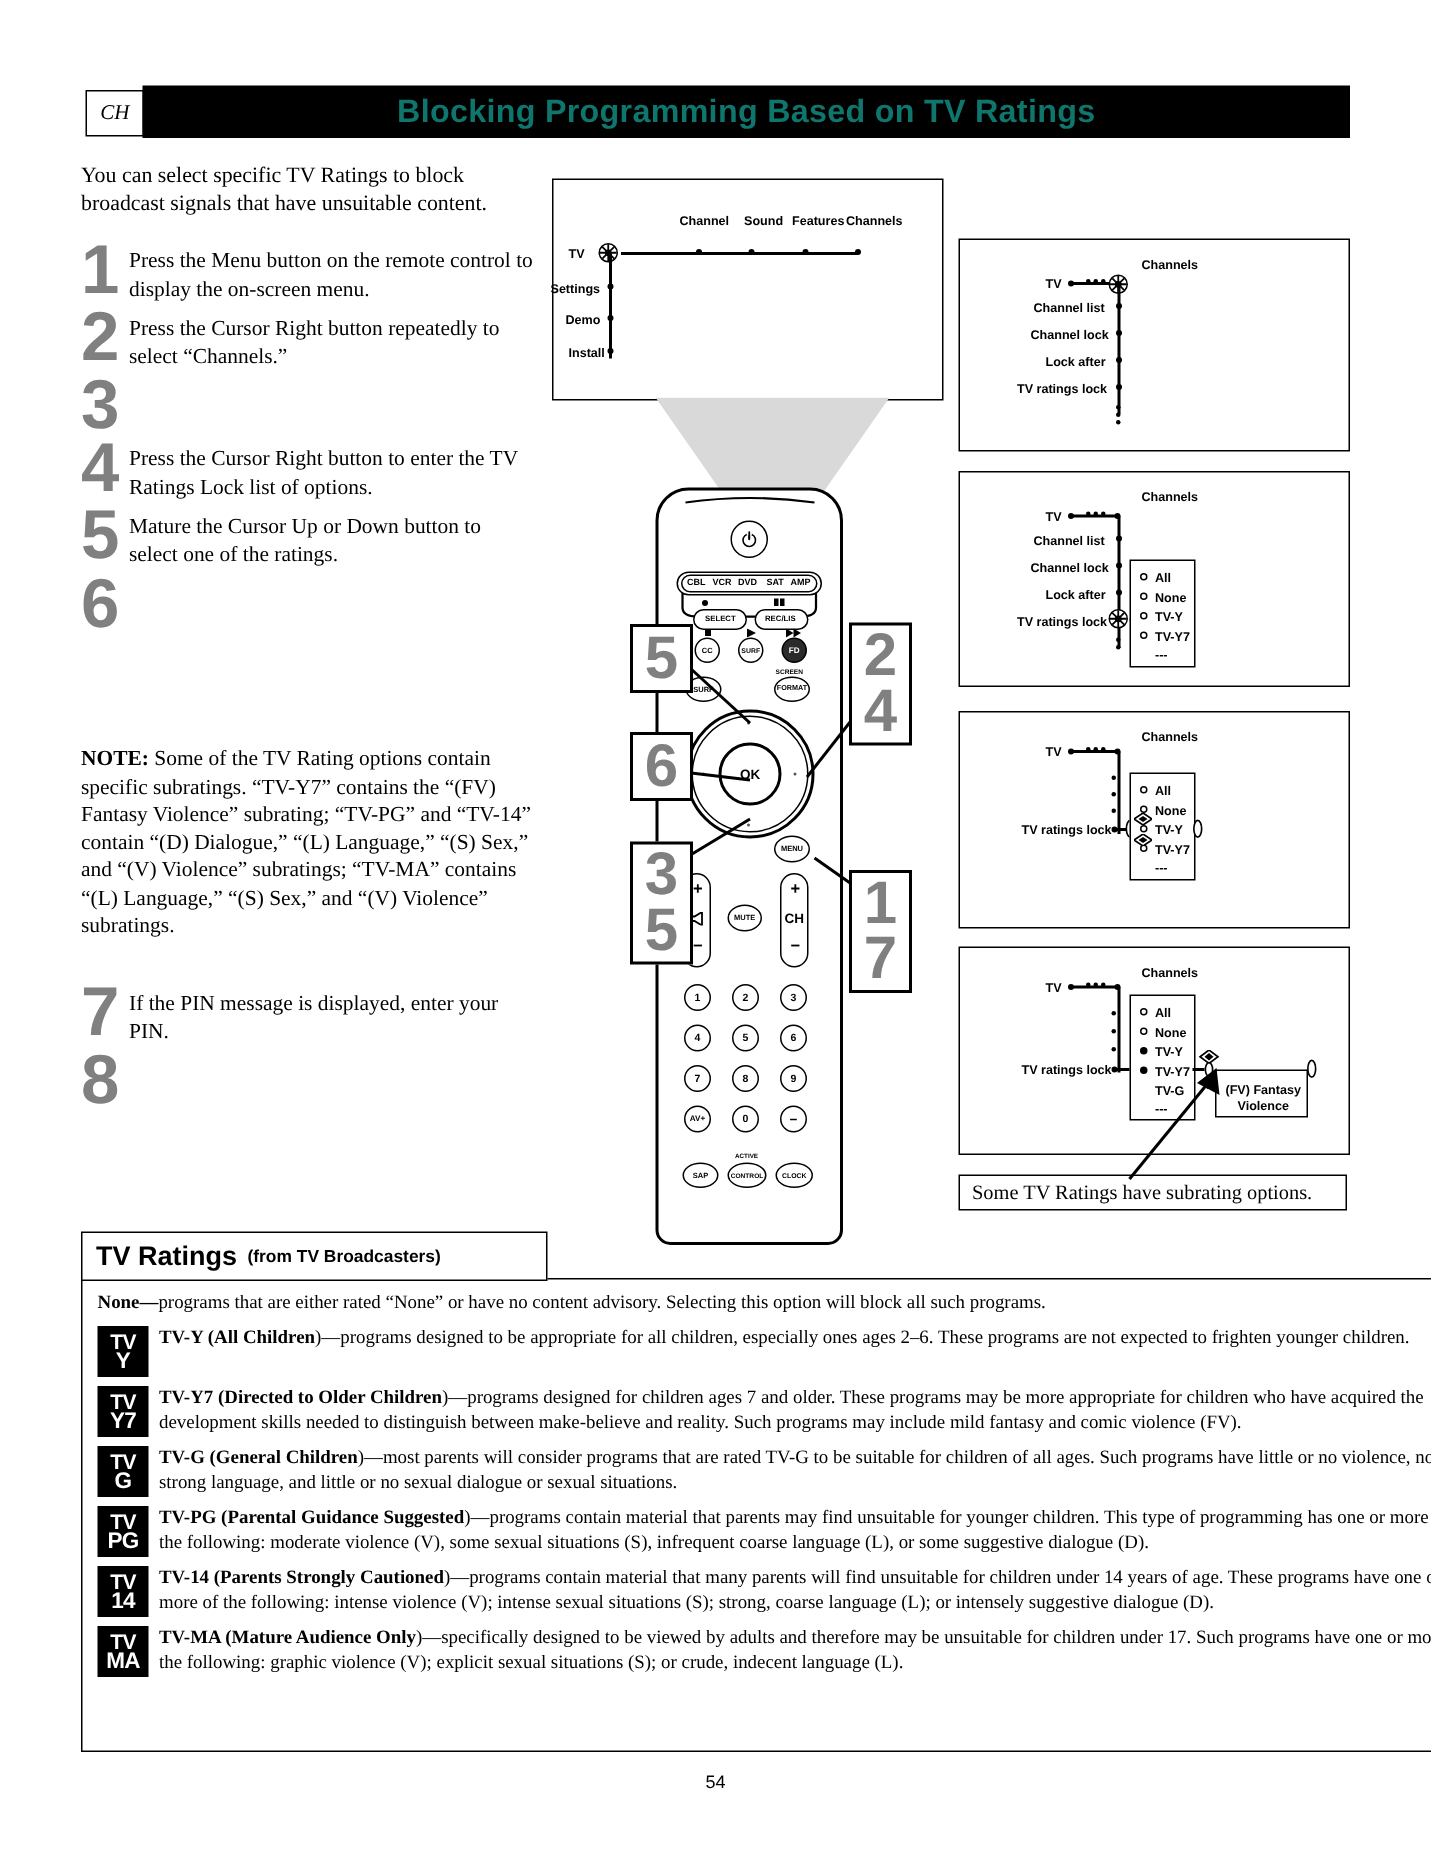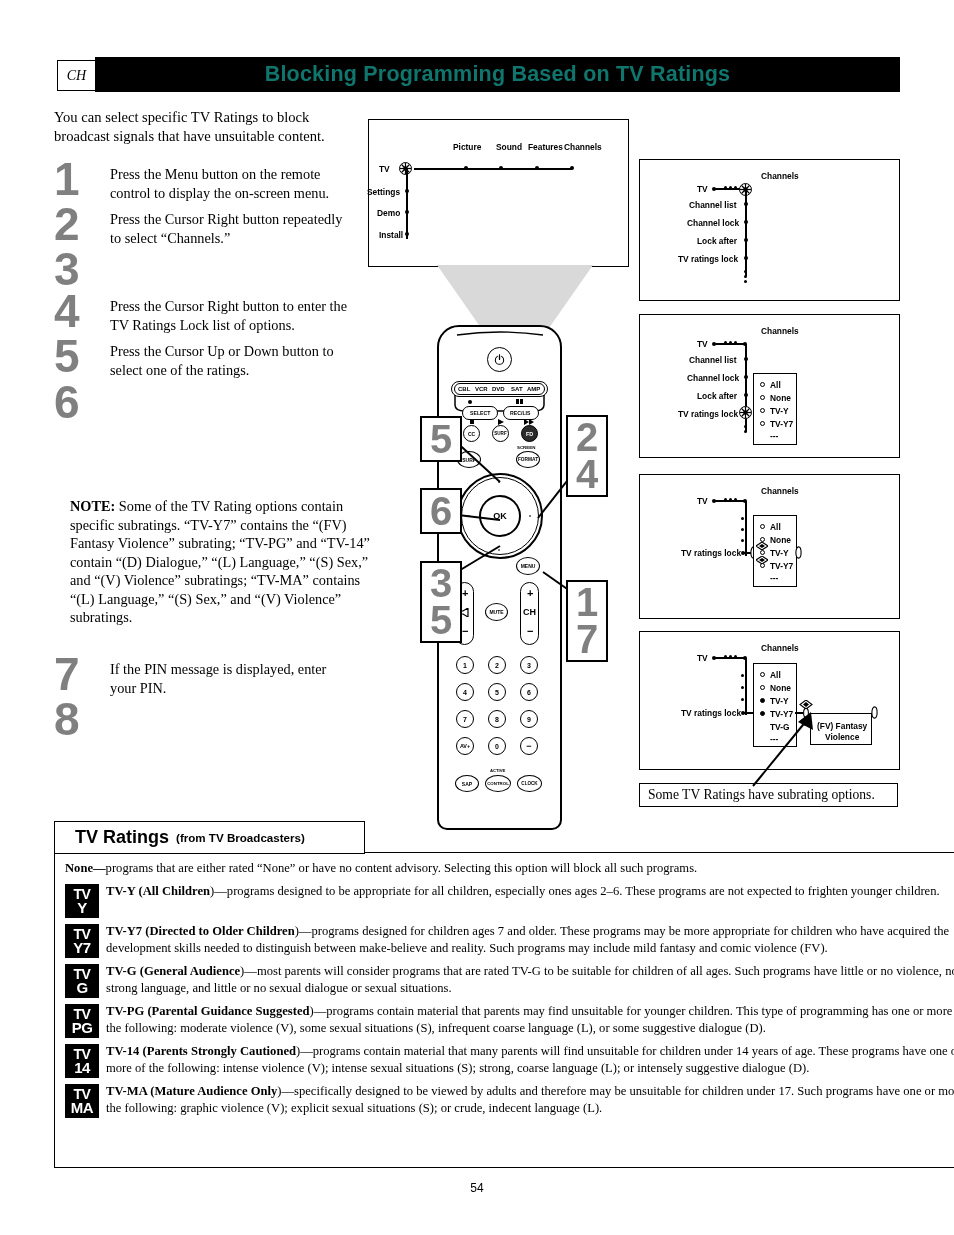--- a/index.html
+++ b/index.html
@@ -52,25 +52,25 @@
   .step .num {
     position: absolute; left: 0; top: -9px;
     font-family: "Liberation Sans", sans-serif;
     font-weight: bold;
     font-size: 46px;
     color: #808080;
     line-height: 1;
     width: 42px;
   }
   .step .txt {
-    margin-left: 56px;
+    margin-left: 32px;
     font-size: 14.3px; line-height: 1.30;
   }
   #note {
-    position: absolute; left: 70px; top: 497px; width: 300px;
+    position: absolute; left: 54px; top: 497px; width: 300px;
     font-size: 14.3px; line-height: 1.30;
   }
   #note b { font-weight: bold; }
   #steps2 { position: absolute; left: 54px; top: 660px; width: 302px; }
 
   
   #tvmenu-box {
     position: absolute;
     left: 368px; top: 119px;
     width: 259px; height: 146px;
@@ -188,21 +188,21 @@
   }
 
   
   #ratings-title {
     position: absolute;
     left: 54px; top: 821px;
     width: 311px; height: 33px;
     border: 1.4px solid #000;
     background: #fff;
     display: flex; align-items: center;
-    padding-left: 20px;
+    padding-left: 9px;
     box-sizing: border-box;
     z-index: 3;
   }
   #ratings-title .t1 {
     font-family: "Liberation Sans", sans-serif;
     font-weight: bold; font-size: 18px;
   }
   #ratings-title .t2 {
     font-family: "Liberation Sans", sans-serif;
     font-weight: bold; font-size: 11.6px;
@@ -271,21 +271,21 @@
     </div>
     <div class="step">
       <div class="num">3</div>
     </div>
     <div class="step">
       <div class="num">4</div>
       <div class="txt">Press the Cursor Right button to enter the TV Ratings Lock list of options.</div>
     </div>
     <div class="step">
       <div class="num">5</div>
-      <div class="txt">Press the Cursor Up or Down button to select one of the ratings.</div>
+      <div class="txt">Mature the Cursor Up or Down button to select one of the ratings.</div>
     </div>
     <div class="step">
       <div class="num">6</div>
     </div>
   </div>
 
 <div id="note">
   <b>NOTE:</b><span> Some of the TV Rating options contain specific subratings. “TV-Y7” contains the “(FV) Fantasy Violence” subrating; “TV-PG” and “TV-14” contain “(D) Dialogue,” “(L) Language,” “(S) Sex,” and “(V) Violence” subratings; “TV-MA” contains “(L) Language,” “(S) Sex,” and “(V) Violence” subratings.</span>
 </div>
 
@@ -311,21 +311,21 @@
       <line x1="4.7" y1="4.7" x2="15.3" y2="15.3"></line>
       <line x1="15.3" y1="4.7" x2="4.7" y2="15.3"></line>
     </g>
     <circle cx="10" cy="10" r="3" fill="#000"></circle>
   </svg>
 
   <div class="hline" style="left:45px; top:48px; width:158px;"></div>
 
   <div class="vline" style="left:37px; top:48px; height:71px;"></div>
 
-  <div class="osd osd-lbl" style="left:84px; top:22px;">Picture</div>
+  <div class="osd osd-lbl" style="left:84px; top:22px;">Channel</div>
   <div class="dot" style="left:95px; top:46px;"></div>
   <div class="osd osd-lbl" style="left:127px; top:22px;">Sound</div>
   <div class="dot" style="left:130px; top:46px;"></div>
   <div class="osd osd-lbl" style="left:159px; top:22px;">Features</div>
   <div class="dot" style="left:166px; top:46px;"></div>
   <div class="osd osd-lbl" style="left:195px; top:22px;">Channels</div>
   <div class="dot" style="left:201px; top:46px;"></div>
 
   <div class="osd osd-lbl" style="left:-2px; top:67px;">Settings</div>
   <div class="dot" style="left:36px; top:69px;"></div>
@@ -700,21 +700,21 @@
           <div class="l1">TV</div>
           <div class="l2">Y7</div>
         </div>
         <div class="rating-text"><b>TV-Y7 (</b><b>Directed to Older Children</b><span>)—programs designed for children ages 7 and older. These programs may be more appropriate for children who have acquired the development skills needed to distinguish between make-believe and reality. Such programs may include mild fantasy and comic violence (FV).</span></div>
       </div>
       <div class="rating-row">
         <div class="rating-icon">
           <div class="l1">TV</div>
           <div class="l2">G</div>
         </div>
-        <div class="rating-text"><b>TV-G (</b><b>General Audience</b><span>)—most parents will consider programs that are rated TV-G to be suitable for children of all ages. Such programs have little or no violence, no strong language, and little or no sexual dialogue or sexual situations.</span></div>
+        <div class="rating-text"><b>TV-G (</b><b>General Children</b><span>)—most parents will consider programs that are rated TV-G to be suitable for children of all ages. Such programs have little or no violence, no strong language, and little or no sexual dialogue or sexual situations.</span></div>
       </div>
       <div class="rating-row">
         <div class="rating-icon">
           <div class="l1">TV</div>
           <div class="l2">PG</div>
         </div>
         <div class="rating-text"><b>TV-PG (</b><b>Parental Guidance Suggested</b><span>)—programs contain material that parents may find unsuitable for younger children. This type of programming has one or more of the following: moderate violence (V), some sexual situations (S), infrequent coarse language (L), or some suggestive dialogue (D).</span></div>
       </div>
       <div class="rating-row">
         <div class="rating-icon">

